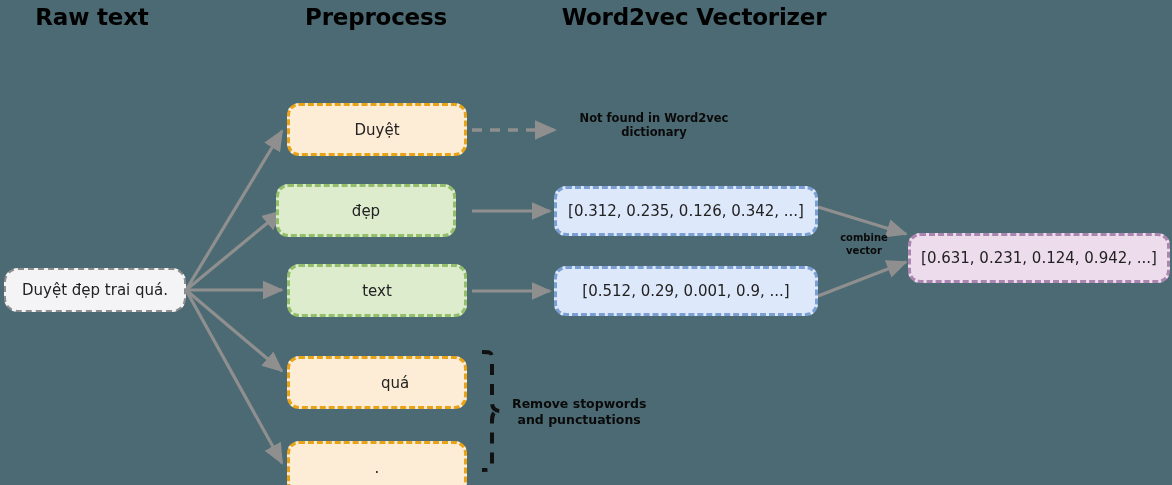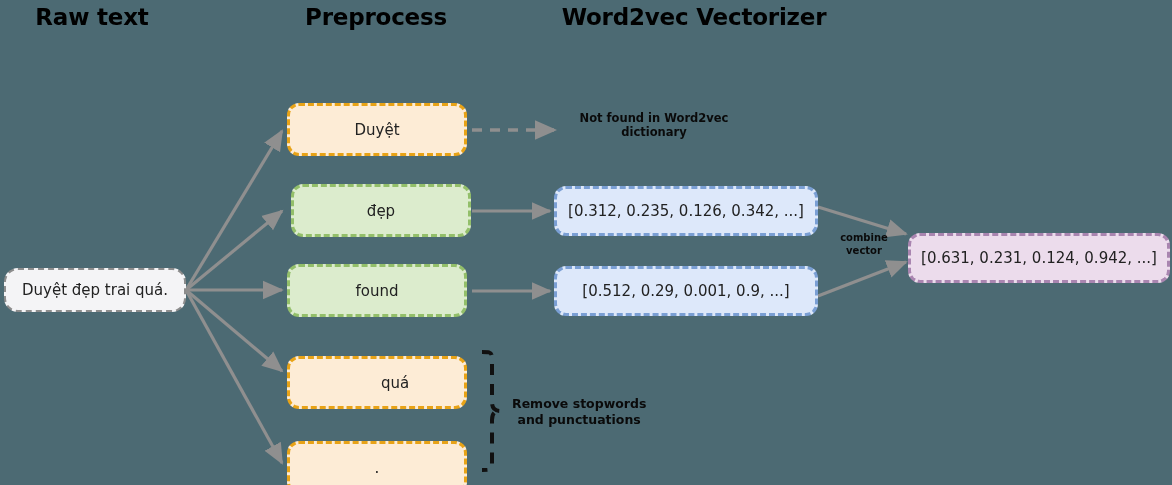--- a/index.html
+++ b/index.html
@@ -134,25 +134,25 @@
              C496,411 492,412 492,420 L492,460 C492,470 492,470 482,470" stroke="#111111" stroke-width="4" fill="none" stroke-dasharray="11,9" stroke-linecap="butt"></path>
   </svg>
 
   <div class="node raw" style="left:4px; top:268px; width:182px; height:44px;">
     <span>Duyệt đẹp trai quá.</span>
   </div>
 
   <div class="node orange" style="left:287px; top:103px; width:180px; height:53px;align-items:center;">
     <span>Duyệt</span>
   </div>
-  <div class="node green" style="left:291px; top:184px; width:180px; height:53px;">
+  <div class="node green" style="left:276px; top:184px; width:180px; height:53px;">
     <span>đẹp</span>
   </div>
   <div class="node green" style="left:287px; top:264px; width:180px; height:53px;">
-    <span>found</span>
+    <span>text</span>
   </div>
   <div class="node orange" style="left:287px; top:356px; width:180px; height:53px;padding-left:44px;">
     <span>quá</span>
   </div>
   <div class="node orange" style="left:287px; top:441px; width:180px; height:53px;">
     <span>.</span>
   </div>
 
   <div class="node blue" style="left:554px; top:186px; width:264px; height:50px;">
     <span>[0.312, 0.235, 0.126, 0.342, ...]</span>

